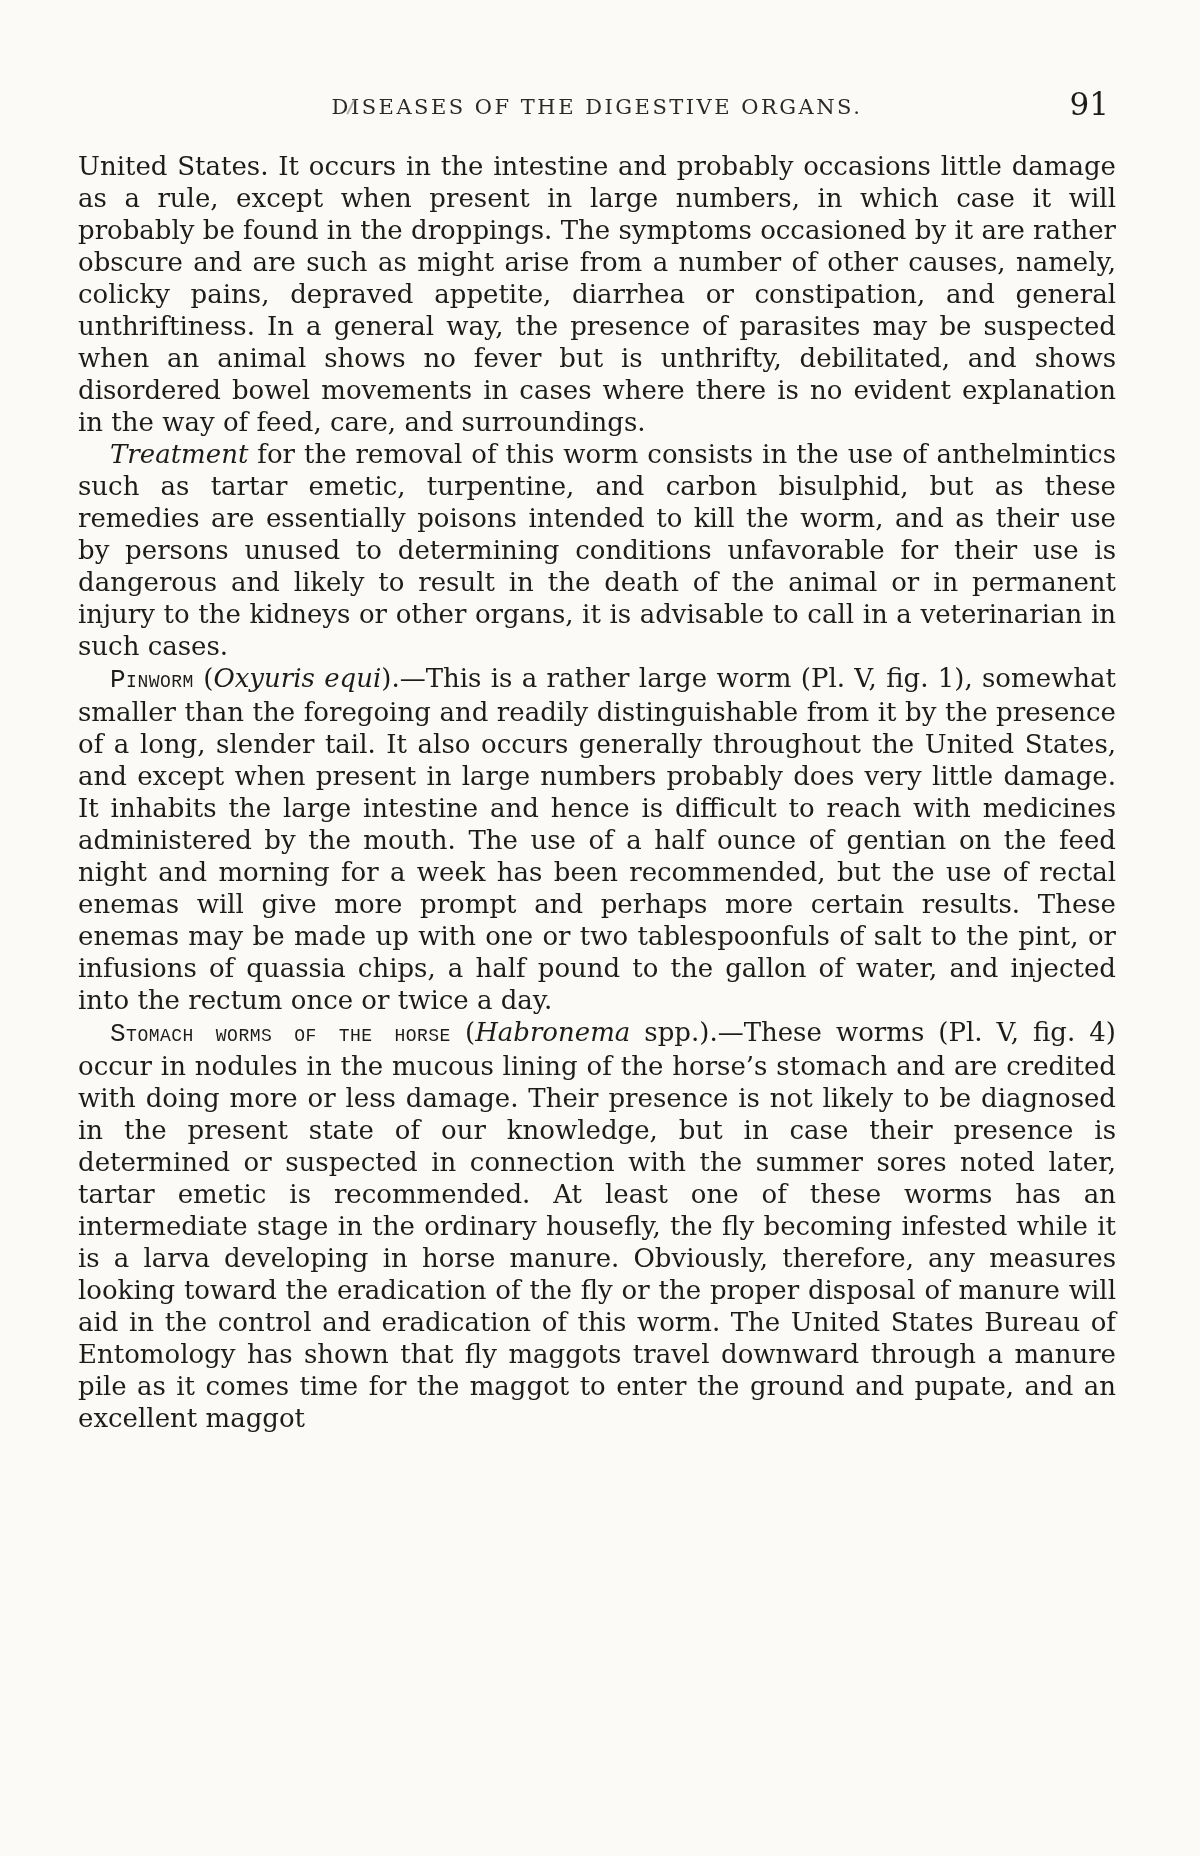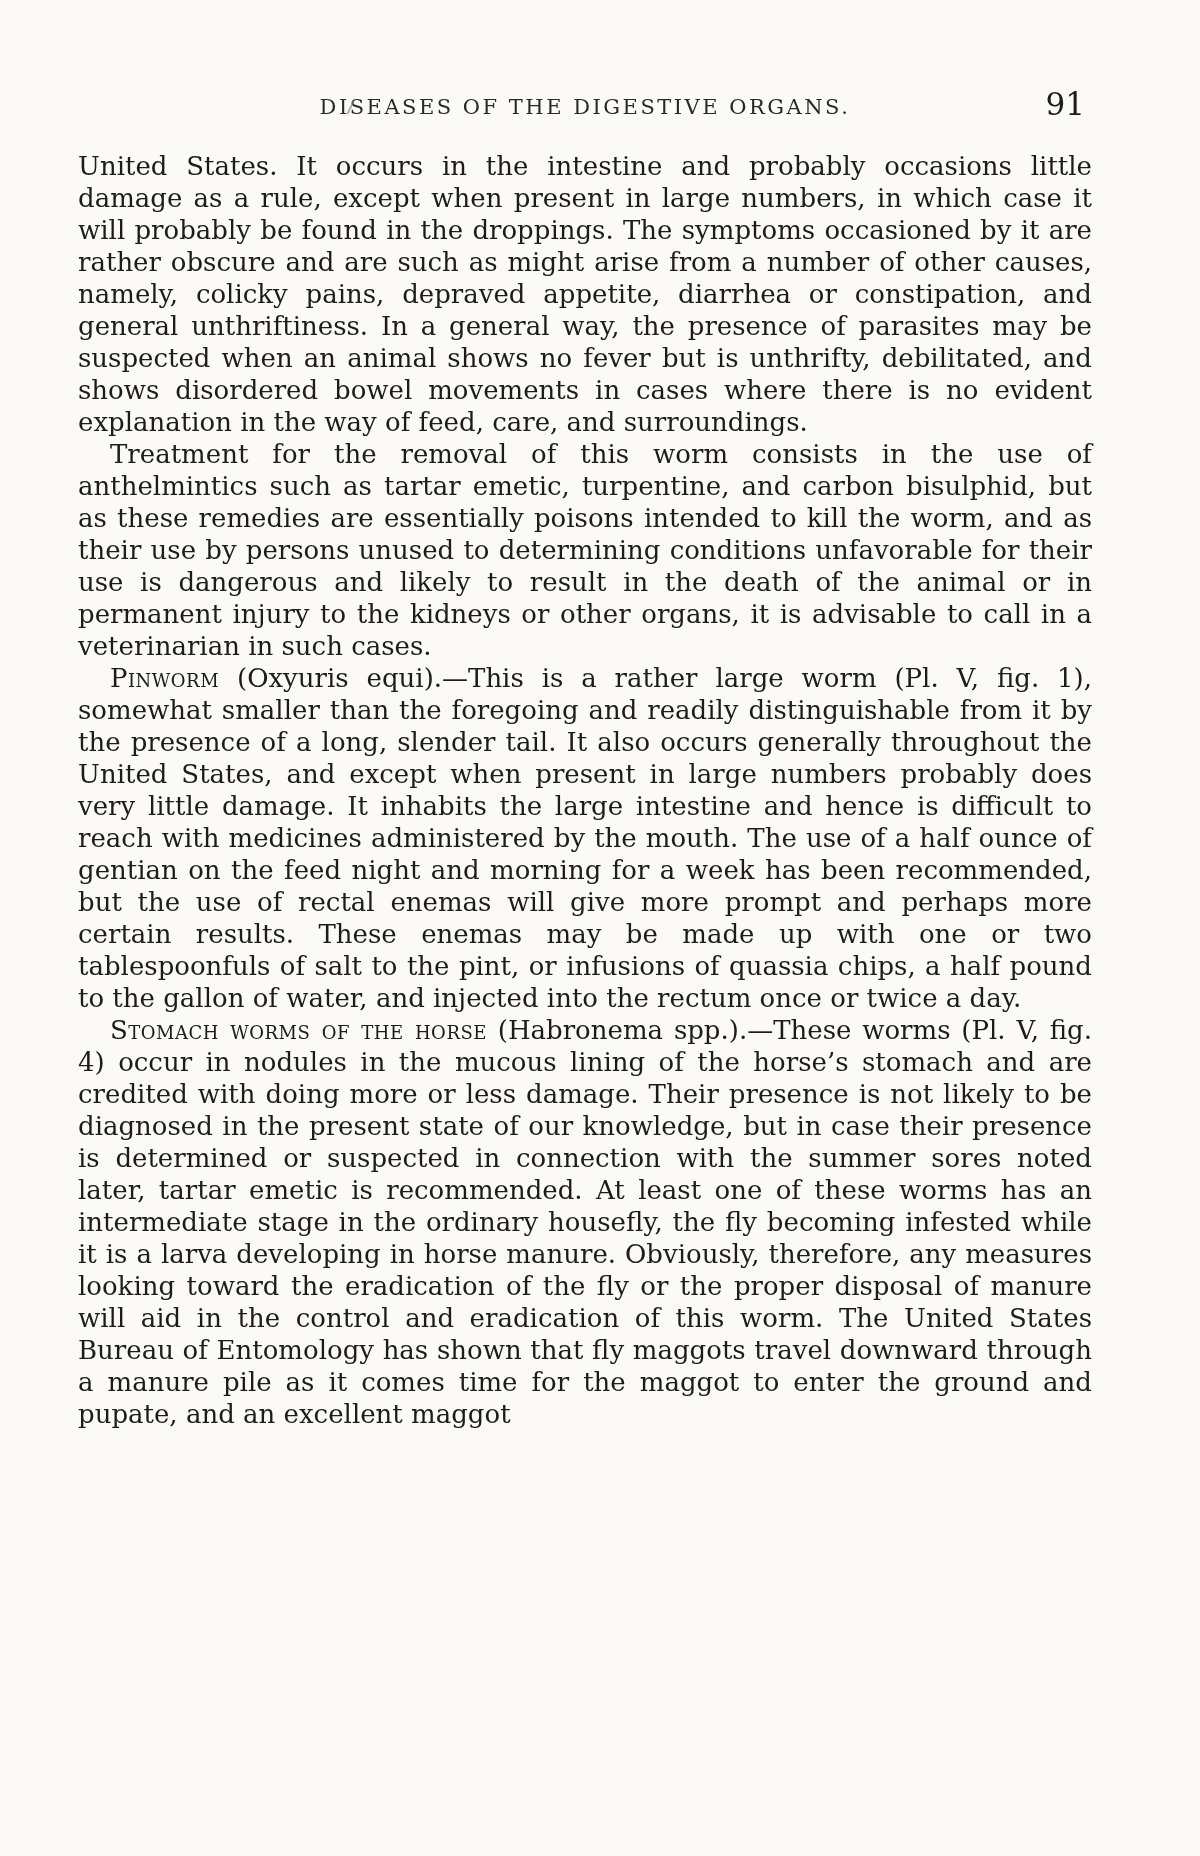--- a/index.html
+++ b/index.html
@@ -7,21 +7,21 @@
     padding: 0;
     background: #e9e7e1;
   }
   .page {
     position: relative;
     width: 1200px;
     height: 1856px;
     margin: 0 auto;
     background: #fbfaf6;
     box-sizing: border-box;
-    padding: 86px 108px 0 78px;
+    padding: 86px 84px 0 78px;
     color: #1d1c1a;
     font-family: "DejaVu Serif", "Liberation Serif", serif;
   }
   .page-header {
     position: relative;
     height: 48px;
   }
   .running-title {
     display: block;
     text-align: center;
@@ -55,24 +55,26 @@
     font-size: 26px;
     line-height: 32px;
   }
   .para {
     margin: 0;
   }
   .para.indent {
     text-indent: 32px;
   }
   .seg-italic {
+    font-style: italic;
   }
   .seg-smallcaps {
     font-variant: small-caps;
     letter-spacing: 0.5px;
+    font-family: Liberation Mono, monospace;
   }
 </style>
 </head>
 <body>
 
 <div class="page">
   <div class="page-header">
     <span class="scan-mark"></span>
     <span class="running-title">DISEASES OF THE DIGESTIVE ORGANS.</span>
     <span class="page-number">91</span>

